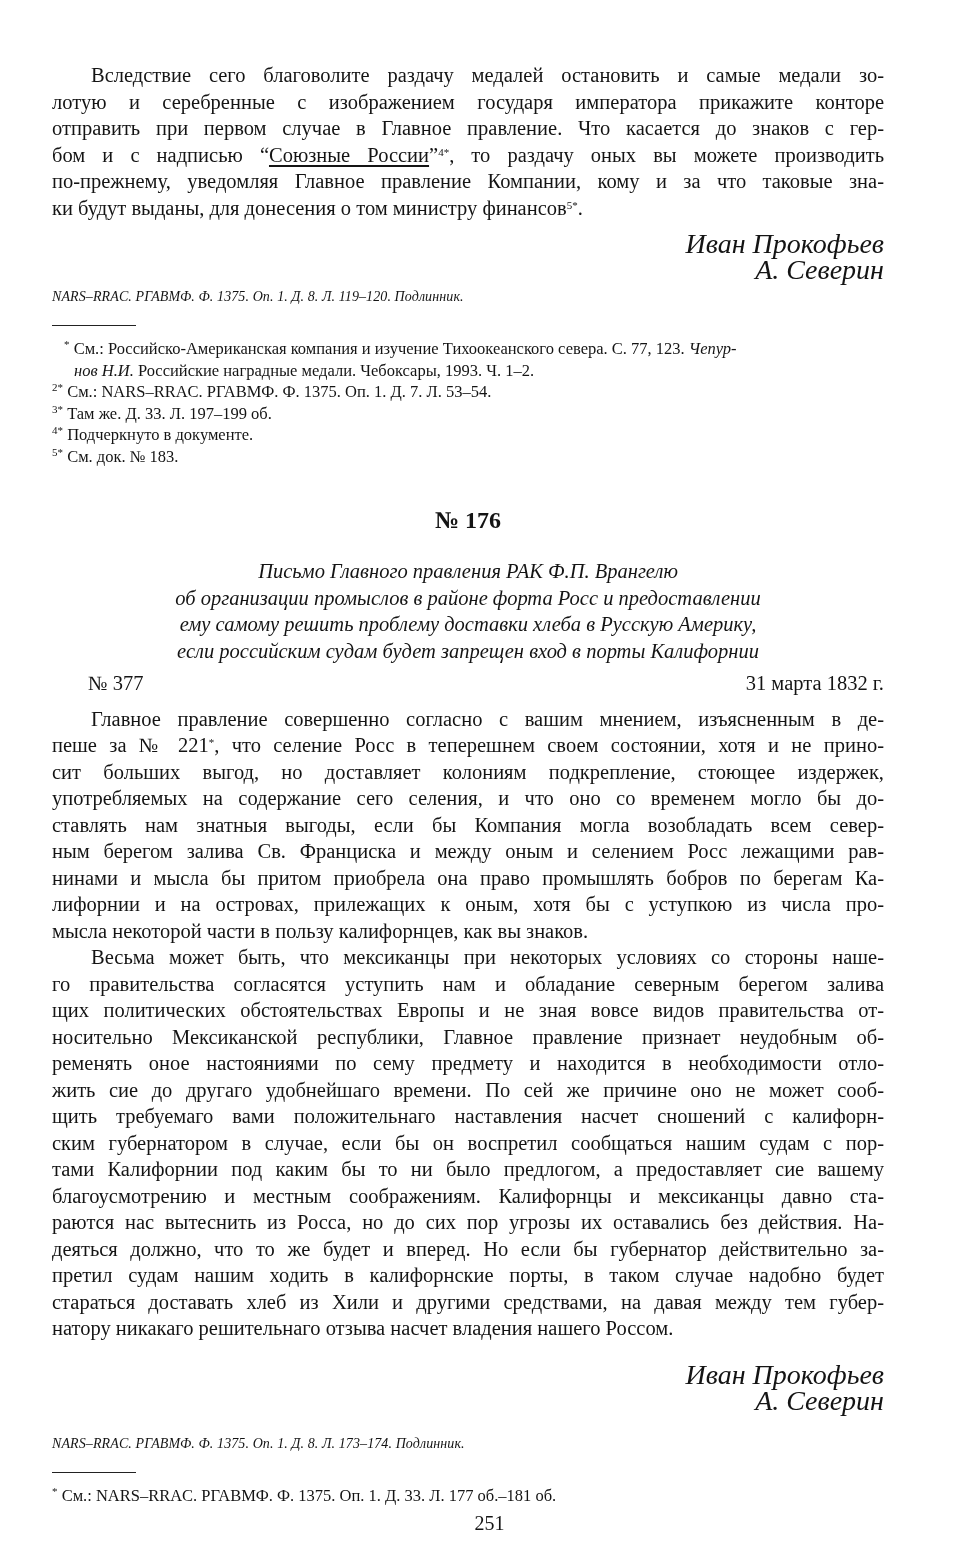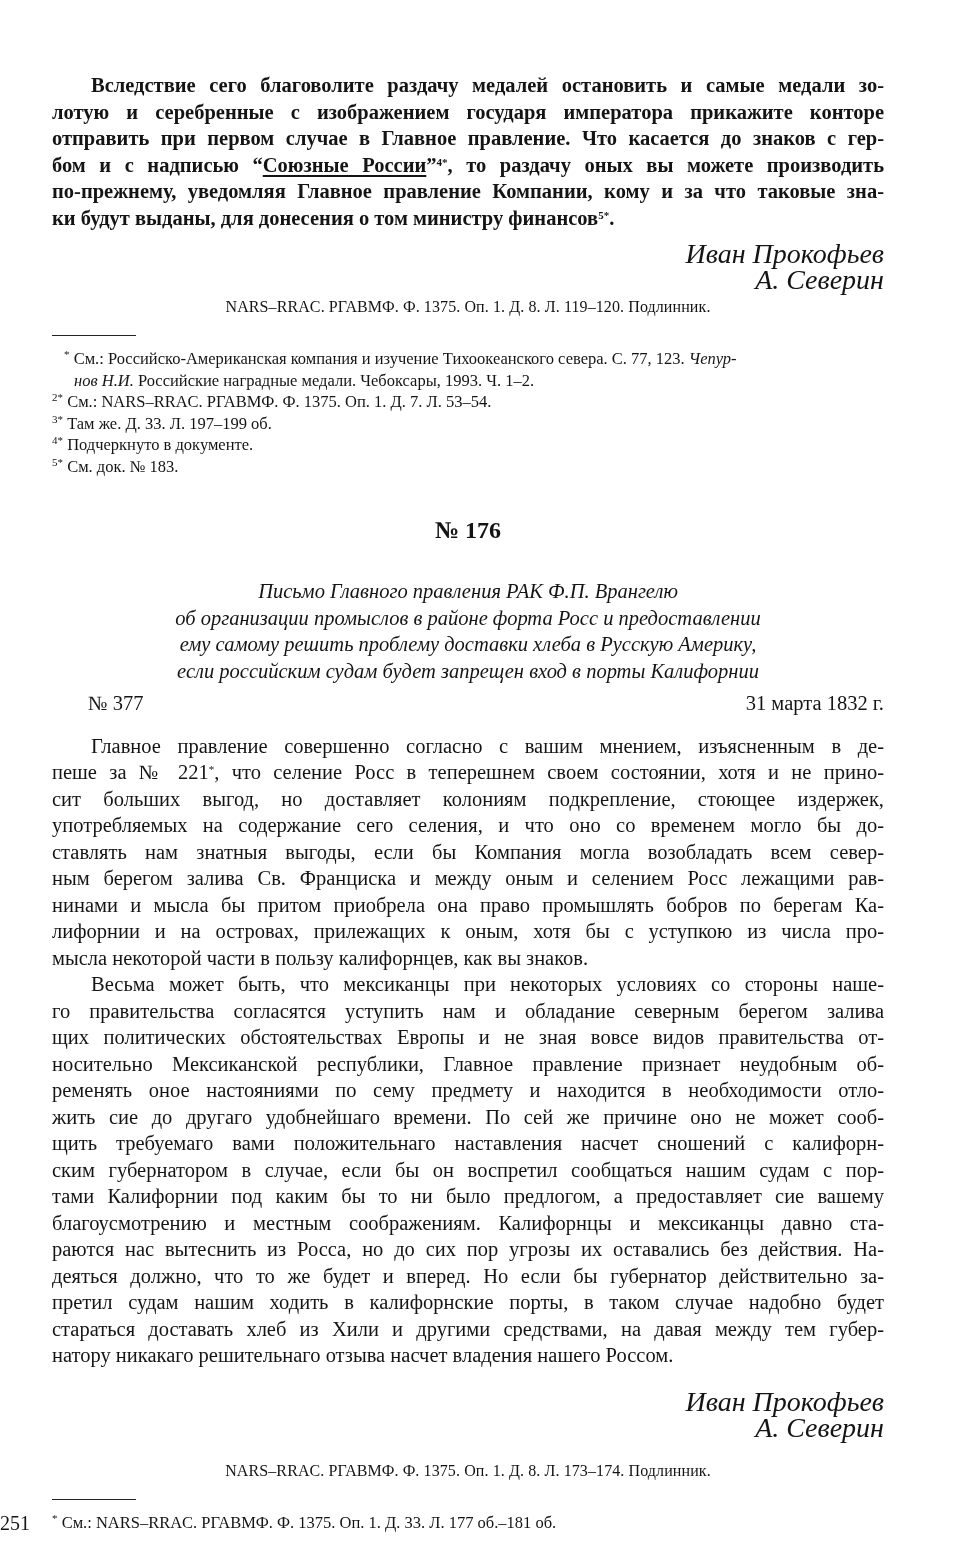--- a/index.html
+++ b/index.html
@@ -10,31 +10,31 @@
     }
     .page { position: absolute; left: 52px; top: 58px; width: 832px; }
     .line {
       font-size: 20.5px; line-height: 26.5px; height: 26.5px;
       white-space: nowrap; text-align: justify; text-align-last: justify;
     }
     .line.last { text-align-last: left; }
     .indent { text-indent: 39px; }
     .sig { text-align: right; font-style: italic; font-size: 28px; line-height: 26px; padding-right: 0; }
     .sig .n2 { display: block; }
-    .archive { font-size: 16px; line-height: 20px; margin-top: 4px; letter-spacing: 0.1px; text-align: center; }
+    .archive { font-style: italic; font-size: 14px; line-height: 20px; margin-top: 4px; letter-spacing: 0.1px; }
     .rule { width: 84px; border-top: 1.5px solid #222; margin: 18px 0 12px 0; }
     .fn { font-size: 16.5px; line-height: 21.5px; white-space: nowrap; }
     .fn.cont { padding-left: 16px; }
     .fn sup, .line sup { font-size: 11px; vertical-align: 6px; line-height: 0; }
     .u { text-decoration: underline; text-underline-offset: 3px; }
     .docnum { text-align: center; font-weight: bold; font-size: 24px; margin-top: 40px; line-height: 26px; }
-    .title { text-align: center; font-style: italic; font-size: 20.5px; line-height: 26.5px; margin-top: 35px; }
-    .meta { display: flex; justify-content: space-between; font-size: 20.5px; line-height: 26.5px; margin-top: 6px; margin-bottom: 16px; padding: 0 0 0 36px; }
-    .pagenum { position: absolute; left: 0; width: 979px; top: 1512px; font-size: 20px; }
-    #s1 { margin-top: 14px; font-weight: bold; }
+    .title { text-align: center; font-style: italic; font-size: 20.5px; line-height: 26.5px; margin-top: 25px; }
+    .meta { display: flex; justify-content: space-between; font-size: 20.5px; line-height: 26.5px; margin-top: 6px; margin-bottom: 9px; padding: 0 0 0 36px; }
+    .pagenum { position: absolute; left: 0; width: 979px; top: 1512px; text-align: center; font-size: 20px; }
+    #s1 { margin-top: 4px; }
     #sig1 { margin-top: 10px; }
     #sig2 { margin-top: 20px; }
   </style>
 </head>
 <body>
 
 <div class="page">
 
   <div id="s1">
     <div class="line indent">Вследствие сего благоволите раздачу медалей остановить и самые медали зо-</div>

